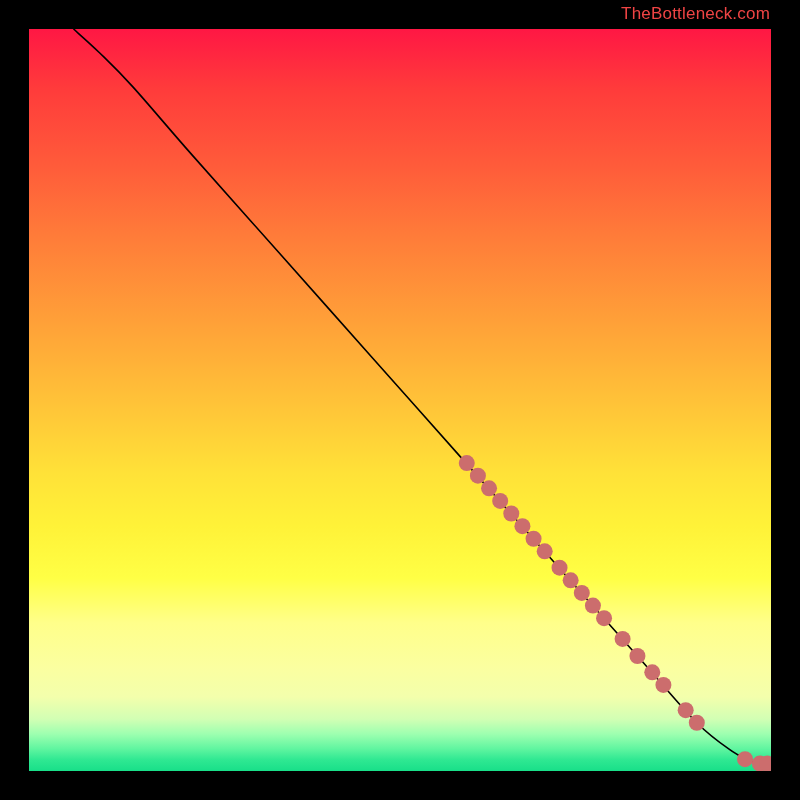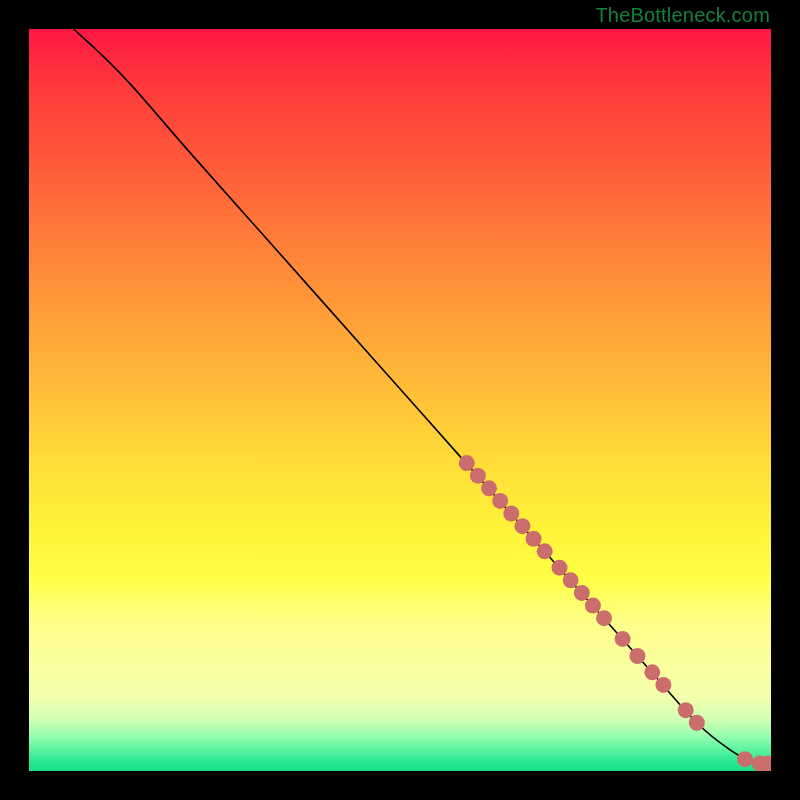--- a/index.html
+++ b/index.html
@@ -48,22 +48,22 @@
     left: 0;
     top: 0;
     width: 742px;
     height: 742px;
     pointer-events: none;
   }
   .watermark {
     position: absolute;
     top: 4px;
     right: 30px;
-    color: #15803d;
-    font-size: 20px;
+    color: #ef4444;
+    font-size: 17px;
     font-weight: 500;
     letter-spacing: 0.2px;
   }
 </style>
 </head>
 <body>
 
 <div class="stage">
   <div class="plot">
     <svg class="curve" viewBox="0 0 742 742" preserveAspectRatio="none">

